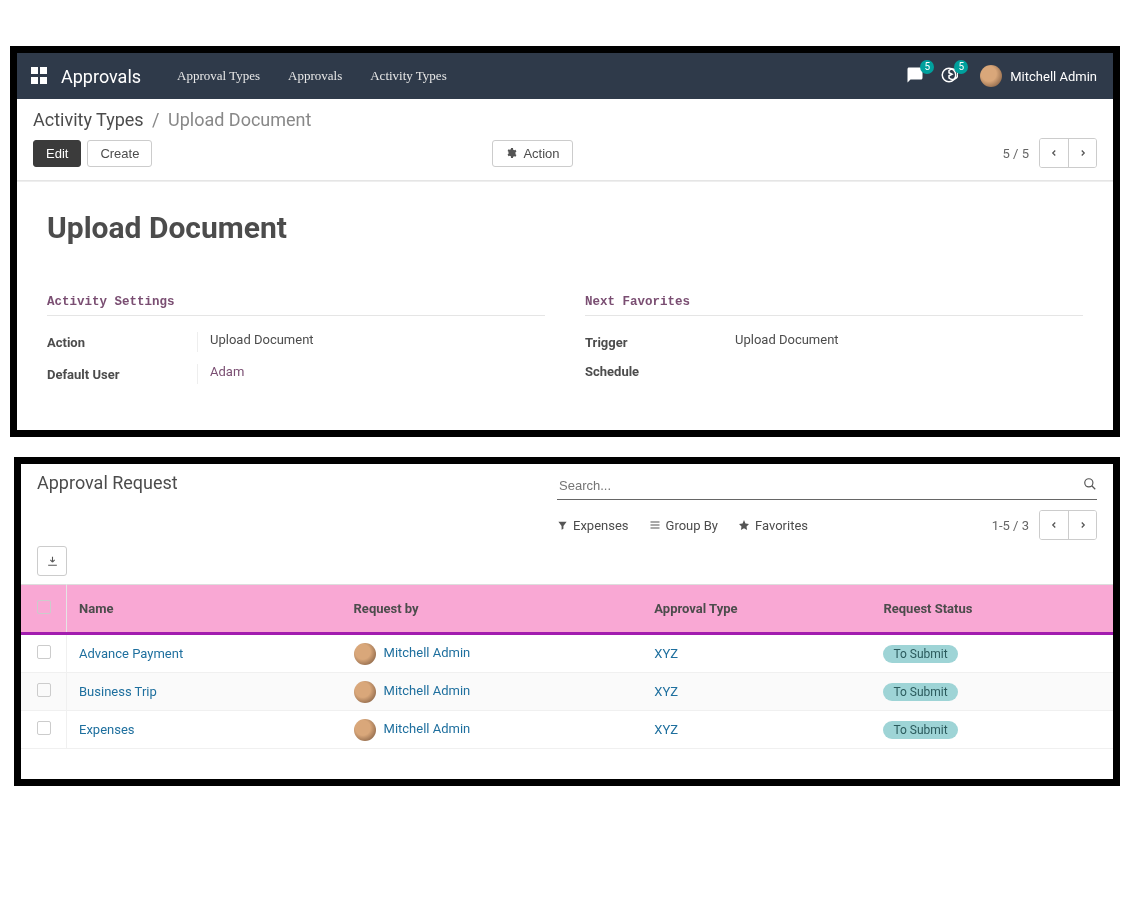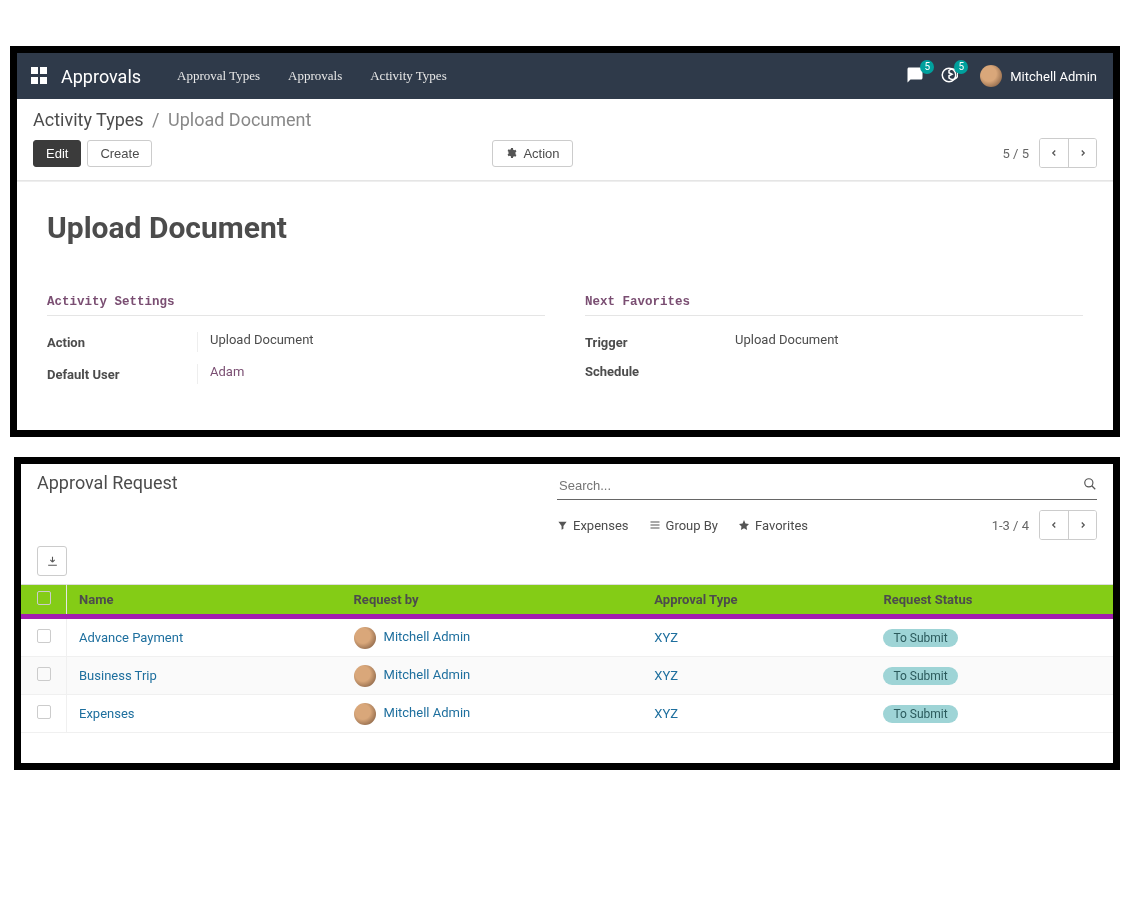--- a/index.html
+++ b/index.html
@@ -271,27 +271,27 @@
     color: #555;
   }
 
   
   table.listview {
     width: 100%;
     border-collapse: collapse;
     font-size: 13px;
   }
   table.listview thead th {
-    background: #84cc16;
+    background: #f9a8d4;
     text-align: left;
-    padding: 3px 12px;
+    padding: 12px 12px;
     font-weight: 700;
     color: #4c4c4c;
     border-top: 1px solid #ddd;
-    border-bottom: 5px solid #a21caf;
+    border-bottom: 3px solid #a21caf;
   }
   table.listview thead th.chk { width: 36px; border-right: 1px solid #e5e5e5; }
   table.listview tbody td {
     padding: 7px 12px;
     border-bottom: 1px solid #f0f0f0;
     vertical-align: middle;
   }
   table.listview tbody tr:nth-child(even) td { background: #fafafa; }
   table.listview tbody td.chk { width: 36px; border-right: 1px solid #f0f0f0; }
   .tlink { color: #1e6f9e; cursor: pointer; }
@@ -454,21 +454,21 @@
           <span>Group By</span>
         </span>
         <span class="filteritem">
           <svg width="12" height="12" viewBox="0 0 24 24" fill="#555">
               <path d="M12 2l2.9 6.9L22 10l-5 4.9L18.2 22 12 18.3 5.8 22 7 14.9 2 10l7.1-1.1z"></path>
             </svg>
           <span>Favorites</span>
         </span>
         <span class="spacer"></span>
         <div class="pager2">
-          <span>1-3 / 4</span>
+          <span>1-5 / 3</span>
           <span class="pagerbtns">
             <button>
               <svg width="10" height="10" viewBox="0 0 24 24">
                   <path d="M15 18l-6-6 6-6" fill="none" stroke="#555" stroke-width="3"></path>
                 </svg>
             </button>
             <button>
               <svg width="10" height="10" viewBox="0 0 24 24">
                   <path d="M9 6l6 6-6 6" fill="none" stroke="#555" stroke-width="3"></path>
                 </svg>

